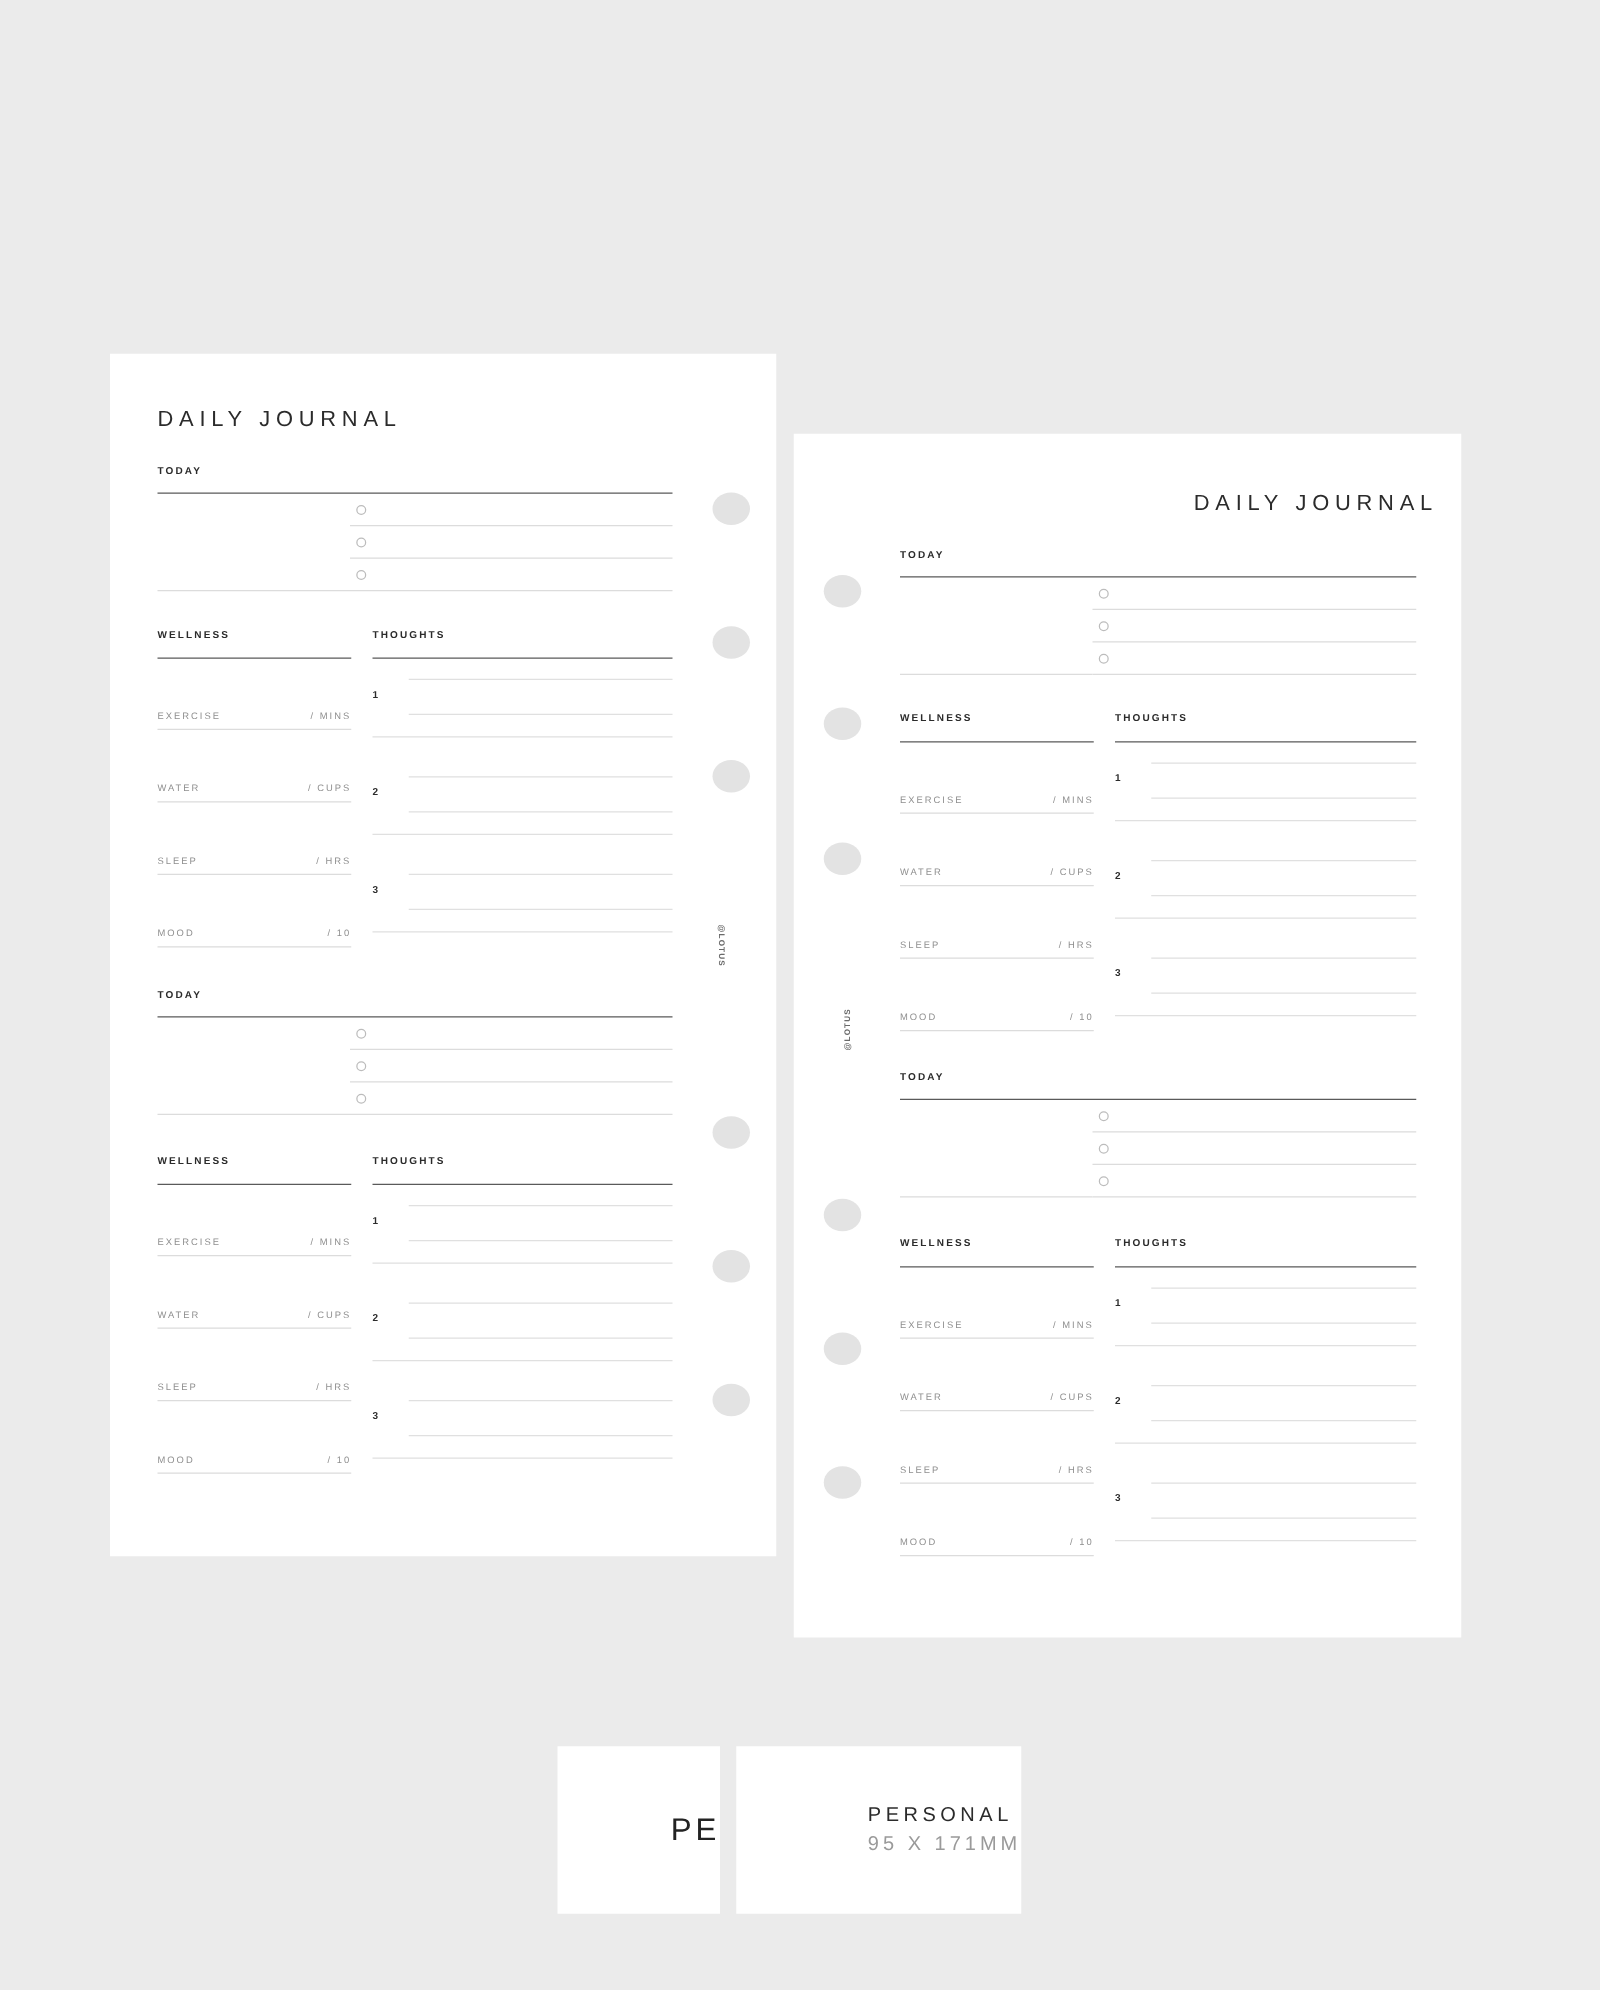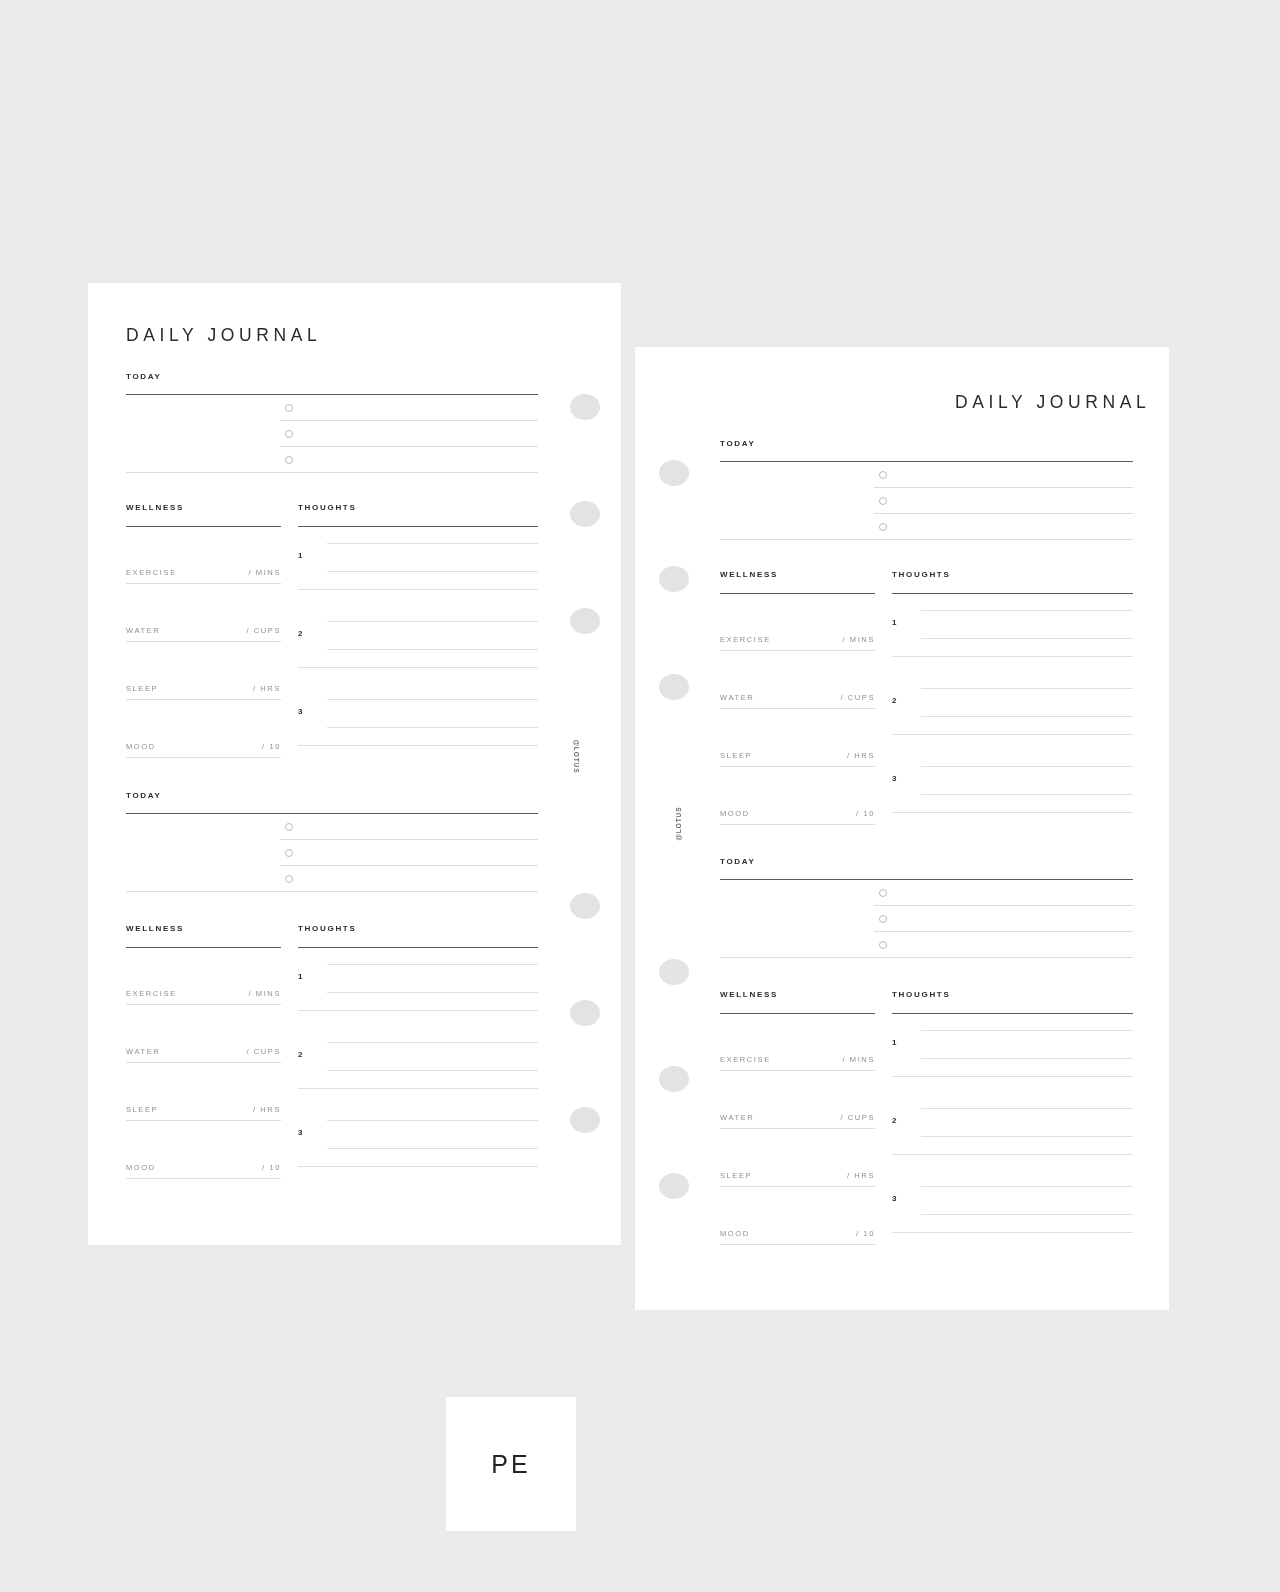--- a/index.html
+++ b/index.html
@@ -143,21 +143,21 @@
     position: absolute;
     left: 446px;
     top: 1397px;
     display: flex;
     gap: 13px;
   }
   .footer-card {
     background: #ffffff;
     display: flex;
     align-items: center;
-    justify-content: center;
+    justify-content: flex-end;
     height: 134px;
   }
   #footer-code-card { width: 130px; }
   #footer-size-card { width: 228px; }
 
   #footer-code {
     font-size: 25px;
     letter-spacing: 3px;
     color: #232323;
     font-weight: 400;
@@ -466,13 +466,19 @@
         <div class="t-line-full" style="margin-top:17px;"></div>
       </div>
     </div>
   </div>
 </div>
 
 <div id="footer-strip">
   <div class="footer-card" id="footer-code-card">
     <span id="footer-code">PE</span>
   </div>
+  <div class="footer-card" id="footer-size-card">
+    <div class="footer-lines">
+      <div id="footer-name">PERSONAL</div>
+      <div id="footer-size">95 X 171MM</div>
+    </div>
+  </div>
 </div>
 
 </body></html>

